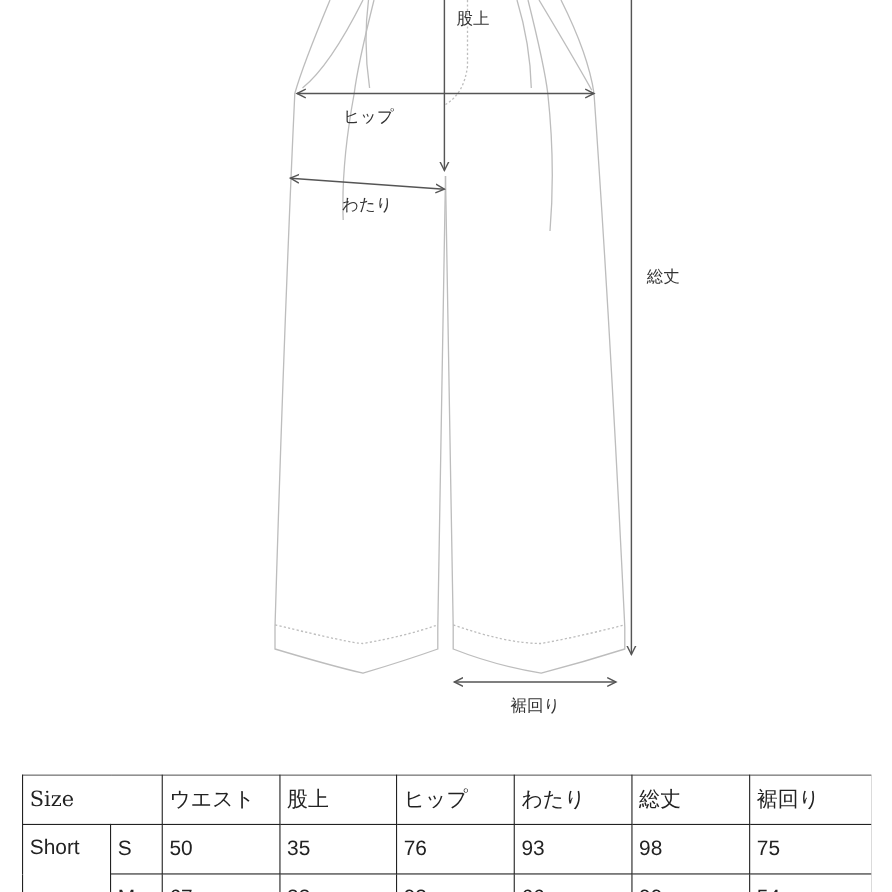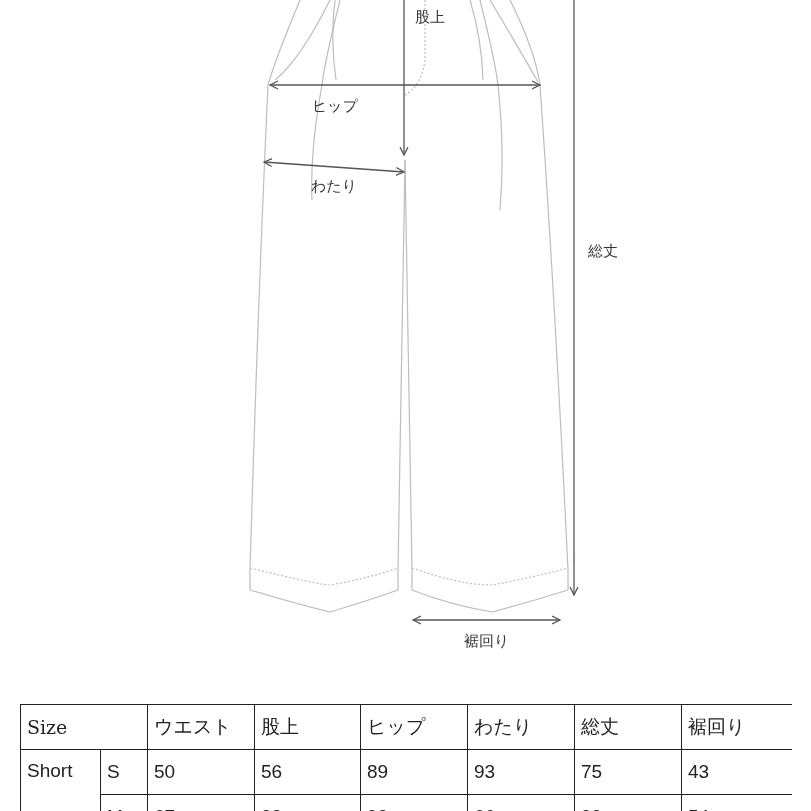--- a/index.html
+++ b/index.html
@@ -77,25 +77,25 @@
       <td class="hdr">股上</td>
       <td class="hdr">ヒップ</td>
       <td class="hdr">わたり</td>
       <td class="hdr">総丈</td>
       <td class="hdr">裾回り</td>
     </tr>
     <tr>
       <td class="val" rowspan="2" style="vertical-align:top; padding-top:10px;">Short</td>
       <td class="val">S</td>
       <td class="val">50</td>
-      <td class="val">56</td>
-      <td class="val">89</td>
+      <td class="val">35</td>
+      <td class="val">76</td>
       <td class="val">93</td>
+      <td class="val">98</td>
       <td class="val">75</td>
-      <td class="val">43</td>
     </tr>
     <tr>
       <td class="val">M</td>
       <td class="val">67</td>
       <td class="val">33</td>
       <td class="val">93</td>
       <td class="val">66</td>
       <td class="val">99</td>
       <td class="val">54</td>
     </tr>

